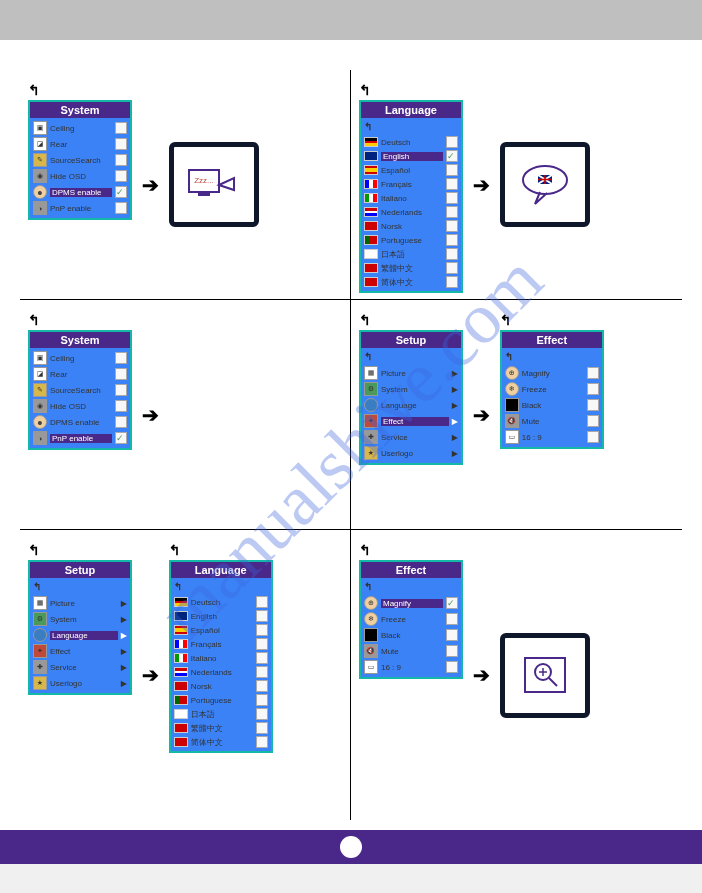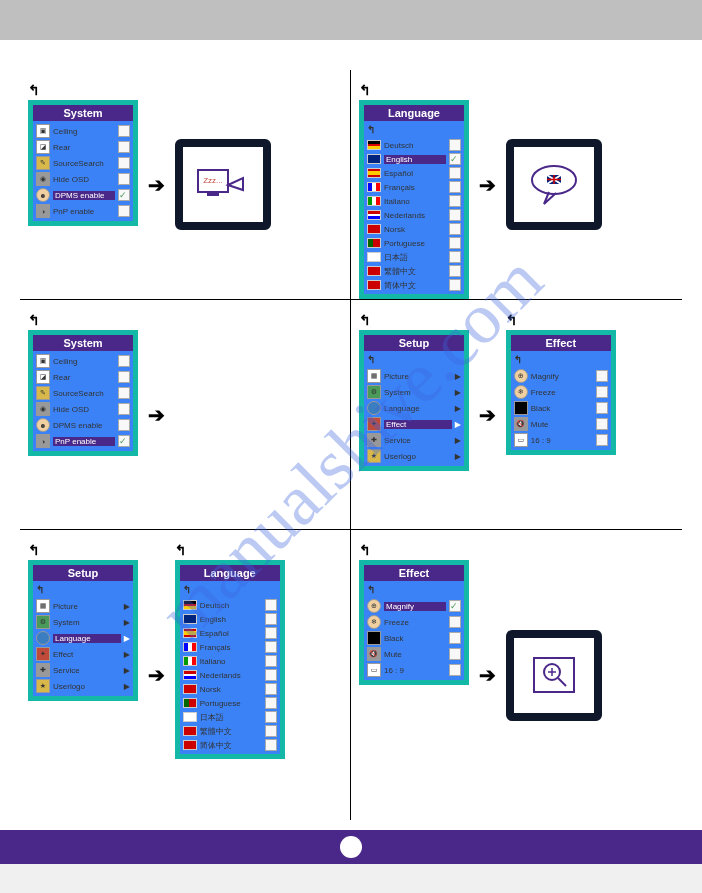--- a/index.html
+++ b/index.html
@@ -44,21 +44,21 @@
     border-left: none;
     padding: 12px 8px;
     display: flex;
     align-items: flex-start;
     gap: 6px;
   }
   .cell:nth-child(2n) { border-right: none; }
   .cell:nth-child(5), .cell:nth-child(6) { border-bottom: none; }
   .menu {
     background: #e8e8e8;
-    border: 5px solid #14b8a6;
+    border: 2px solid #14b8a6;
     min-width: 100px;
     position: relative;
   }
   .menu-title {
     background: #4a2889;
     color: #fff;
     font-weight: bold;
     font-size: 11px;
     padding: 2px 4px;
     text-align: center;
@@ -141,21 +141,21 @@
     font-size: 8px;
     color: #333;
   }
   .arrow {
     font-size: 20px;
     font-weight: bold;
     align-self: center;
     margin: 0 4px;
   }
   .preview {
-    border: 8px solid #0f172a;
+    border: 5px solid #0f172a;
     border-radius: 6px;
     background: #fff;
     width: 80px;
     height: 75px;
     align-self: center;
     display: flex;
     align-items: center;
     justify-content: center;
     position: relative;
   }

